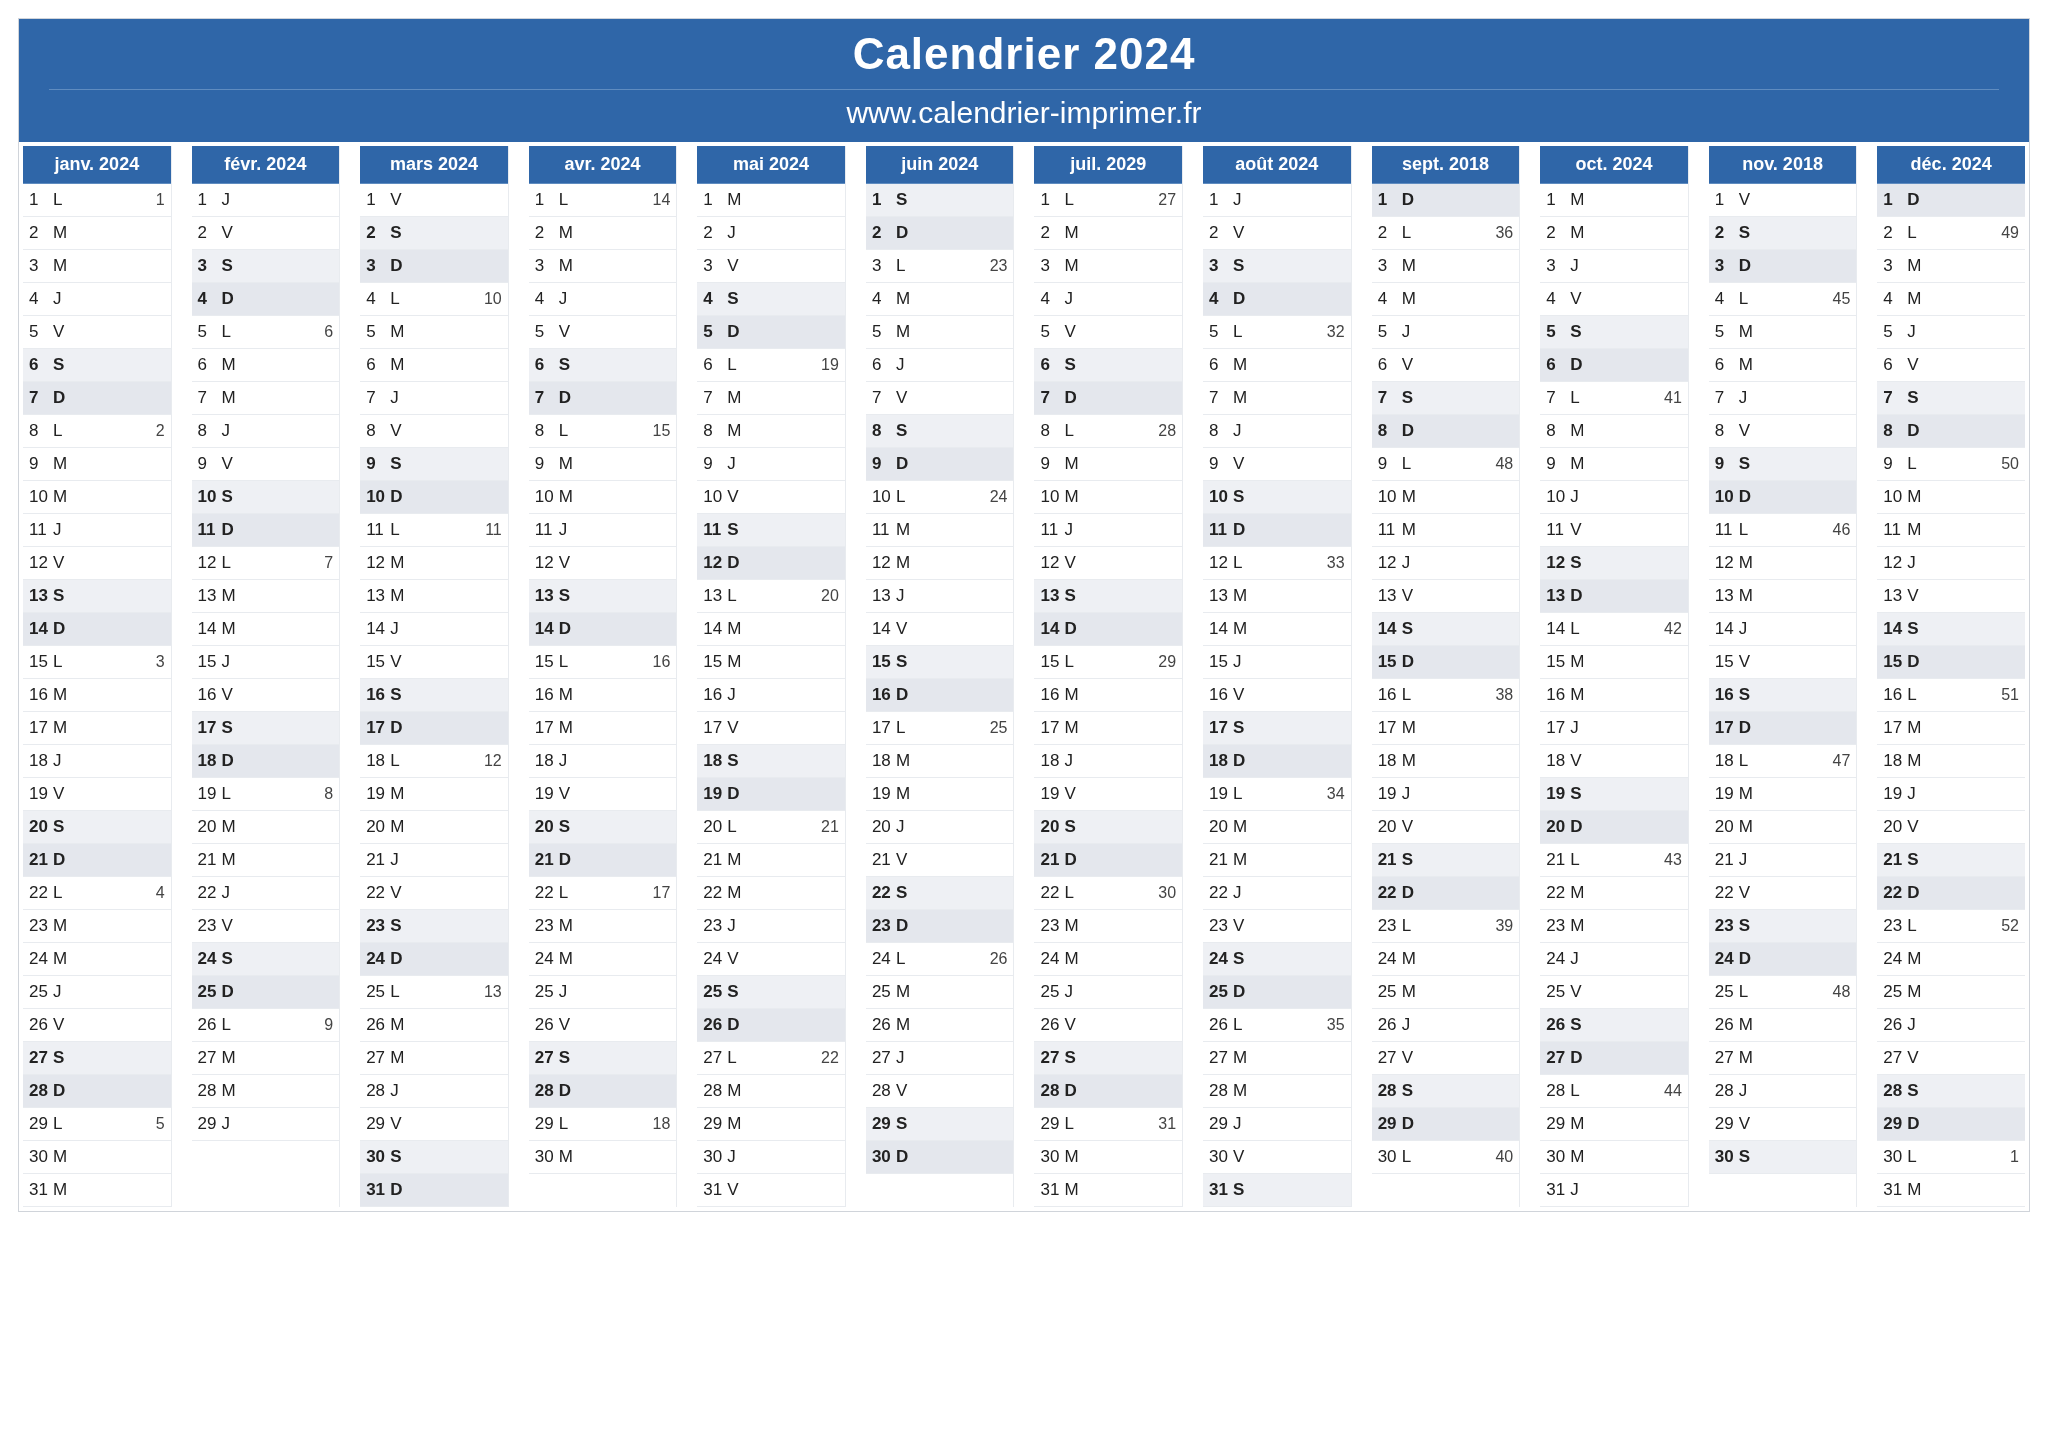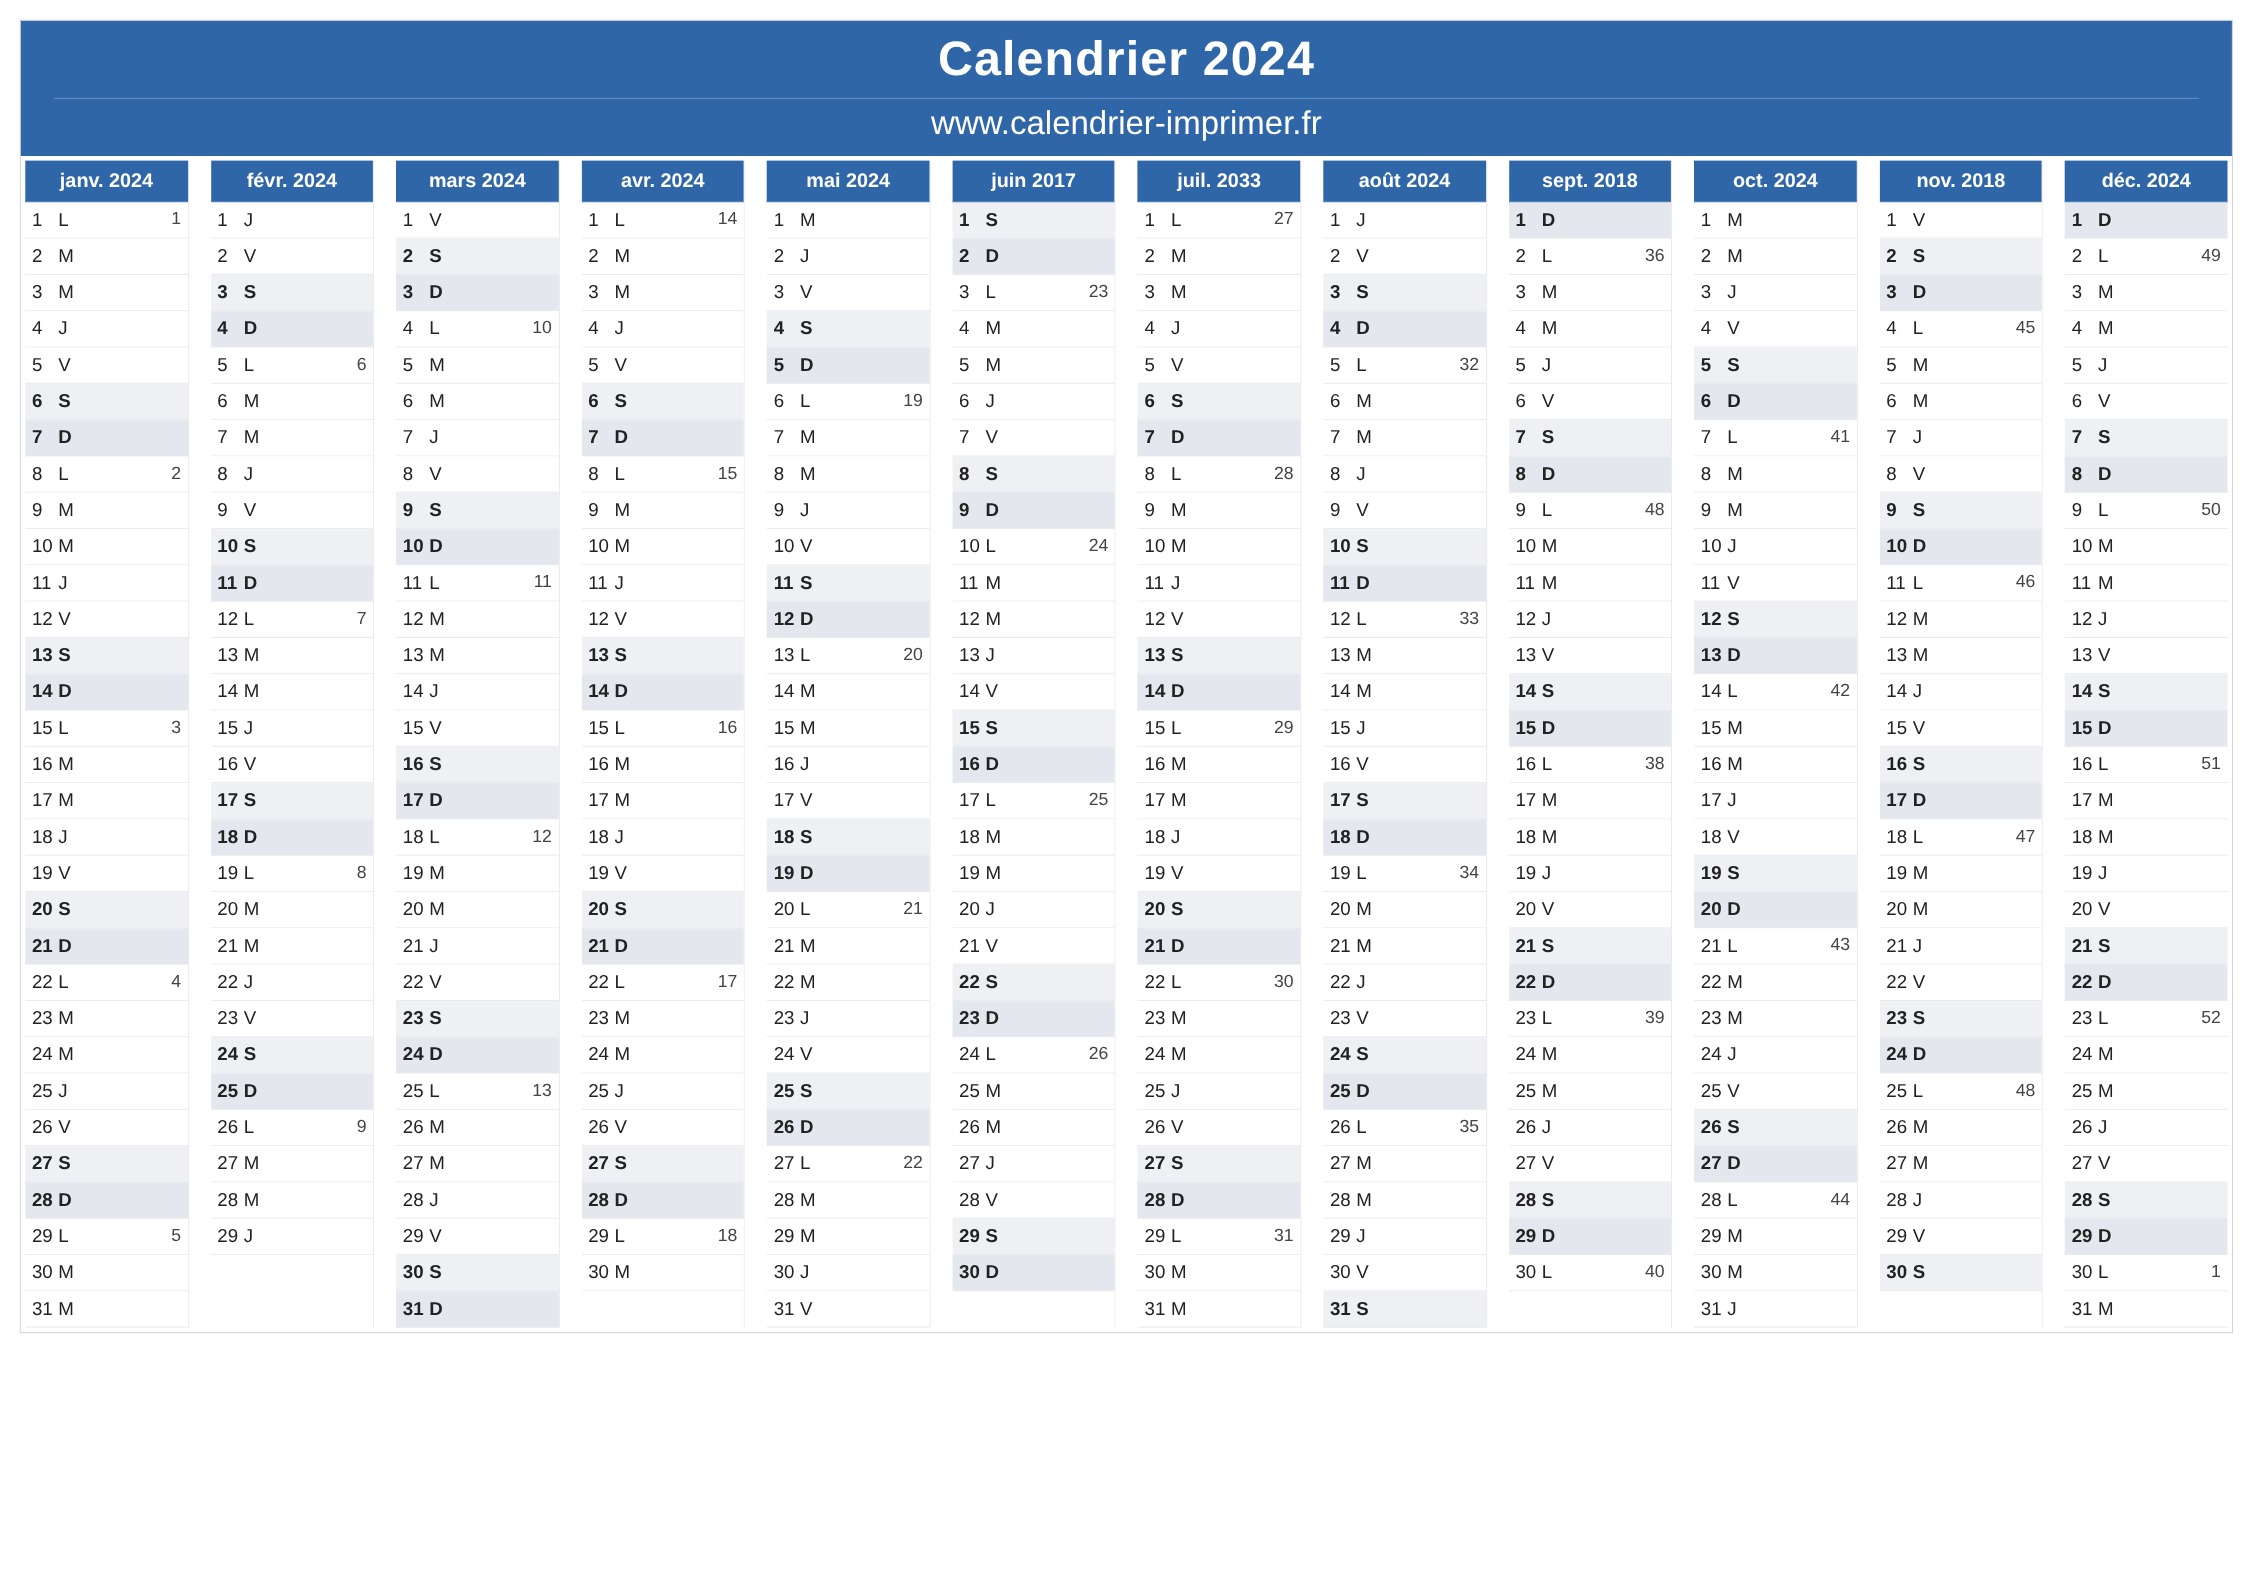--- a/index.html
+++ b/index.html
@@ -877,21 +877,21 @@
           <span class="dow">J</span>
           <span class="wk"></span>
         </div>
         <div class="day">
           <span class="num">31</span>
           <span class="dow">V</span>
           <span class="wk"></span>
         </div>
       </div>
       <div class="month">
-        <div class="month-header">juin 2017</div>
+        <div class="month-header">juin 2024</div>
         <div class="day weekend">
           <span class="num">1</span>
           <span class="dow">S</span>
           <span class="wk"></span>
         </div>
         <div class="day sunday">
           <span class="num">2</span>
           <span class="dow">D</span>
           <span class="wk"></span>
         </div>
@@ -1031,21 +1031,21 @@
           <span class="wk"></span>
         </div>
         <div class="day sunday">
           <span class="num">30</span>
           <span class="dow">D</span>
           <span class="wk"></span>
         </div>
         <div class="day empty"></div>
       </div>
       <div class="month">
-        <div class="month-header">juil. 2033</div>
+        <div class="month-header">juil. 2029</div>
         <div class="day">
           <span class="num">1</span>
           <span class="dow">L</span>
           <span class="wk">27</span>
         </div>
         <div class="day">
           <span class="num">2</span>
           <span class="dow">M</span>
           <span class="wk"></span>
         </div>

